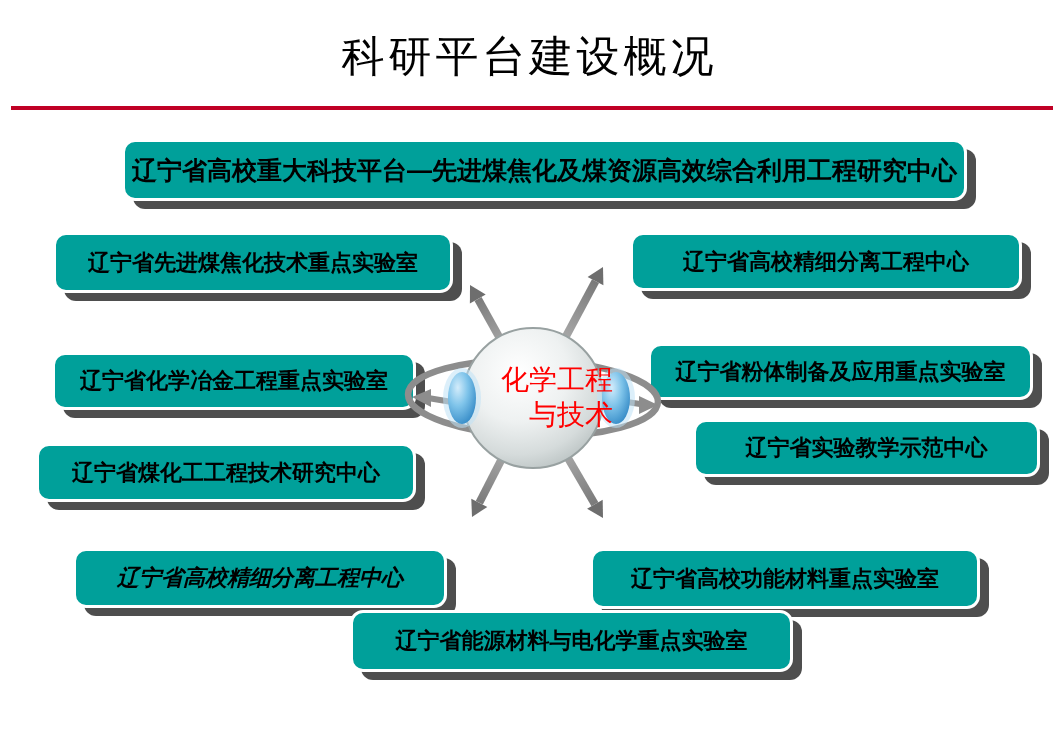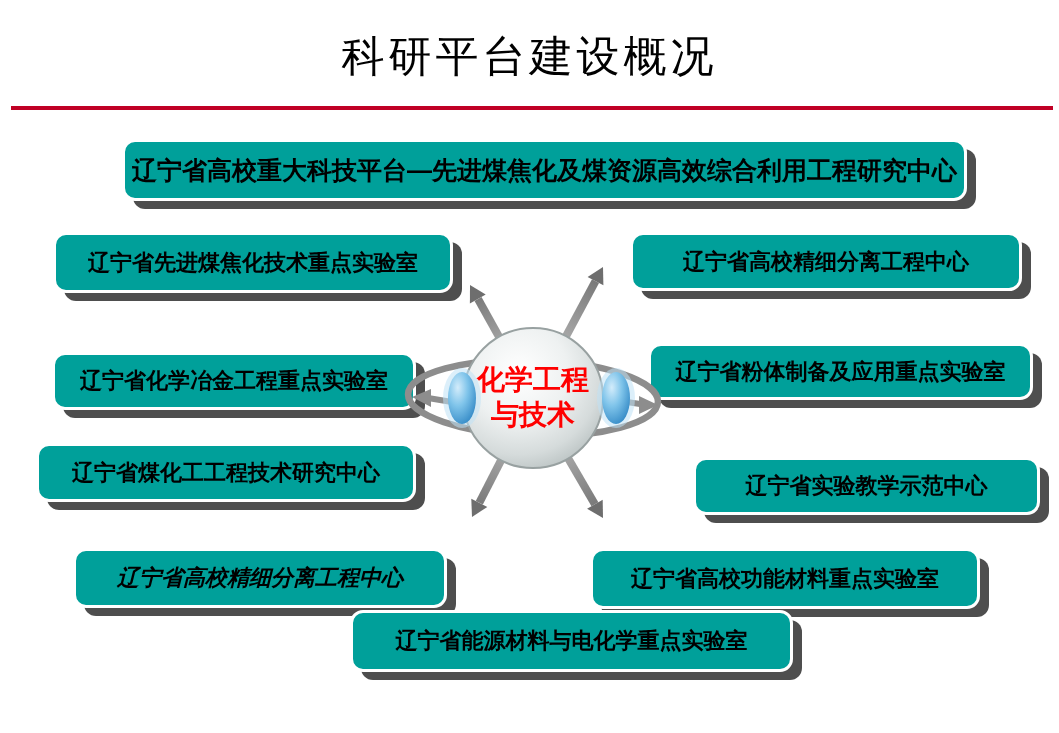--- a/index.html
+++ b/index.html
@@ -27,29 +27,29 @@
     color:var(--box-text);font-weight:bold;font-size:22px;
     white-space:nowrap;line-height:1;
   }
   .b1{left:122px;top:139px;width:845px;height:62px;}
   .b1 .box-label{font-size:25px;}
   .b2{left:53px;top:232px;width:400px;height:61px;}
   .b3{left:630px;top:232px;width:392px;height:59px;}
   .b4{left:52px;top:352px;width:364px;height:58px;text-align:right;}
   .b5{left:648px;top:343px;width:385px;height:57px;}
   .b6{left:36px;top:443px;width:380px;height:59px;}
-  .b7{left:693px;top:457px;width:347px;height:58px;}
+  .b7{left:693px;top:419px;width:347px;height:58px;}
   .b8{left:73px;top:548px;width:374px;height:60px;font-style:italic;}
   .b9{left:590px;top:548px;width:390px;height:61px;}
   .b10{left:350px;top:610px;width:443px;height:62px;}
   .hub{position:absolute;left:390px;top:250px;width:300px;height:290px;}
   .hub-label{
     position:absolute;left:453px;top:362px;width:160px;
-    text-align:center;color:var(--hub-label);
-    font-size:28px;font-weight:bold;line-height:1.25;
+    text-align:right;color:var(--hub-label);
+    font-size:28px;font-weight:normal;line-height:1.25;
   }
 </style>
 </head>
 <body>
 
 <div>
 
   <h1 class="title">科研平台建设概况</h1>
   <div class="divider"></div>
 

